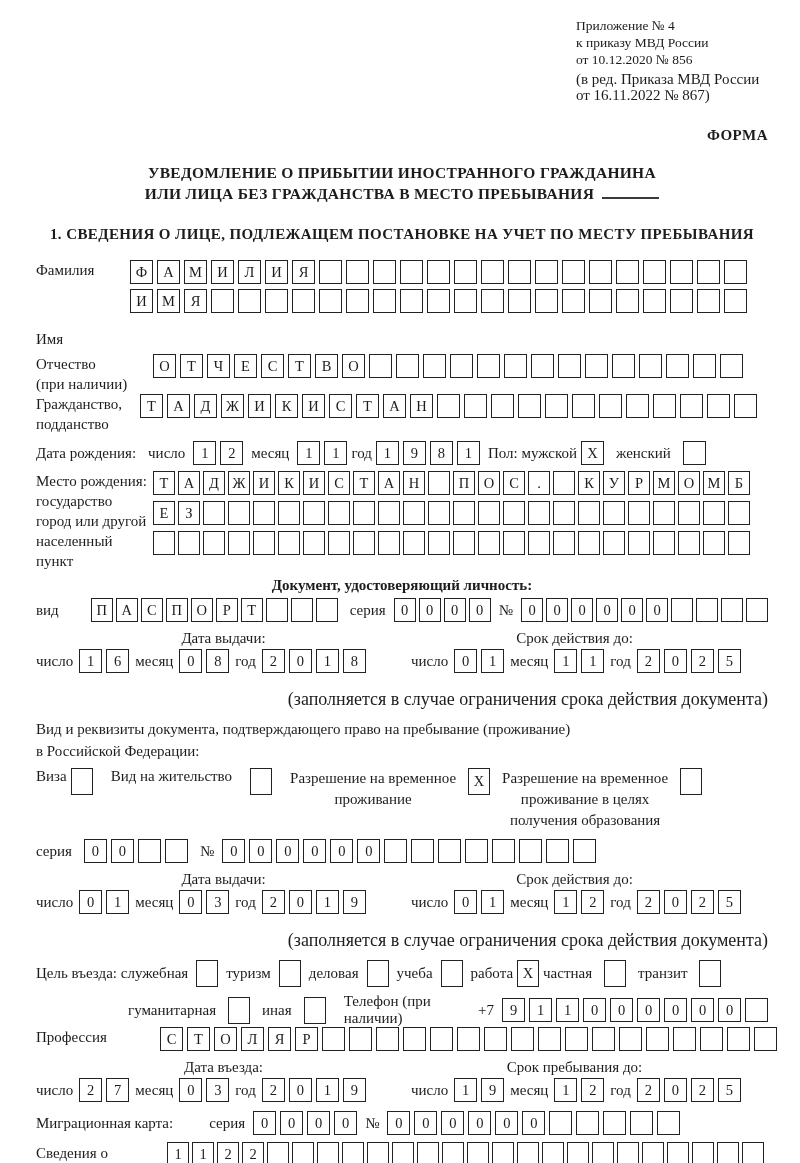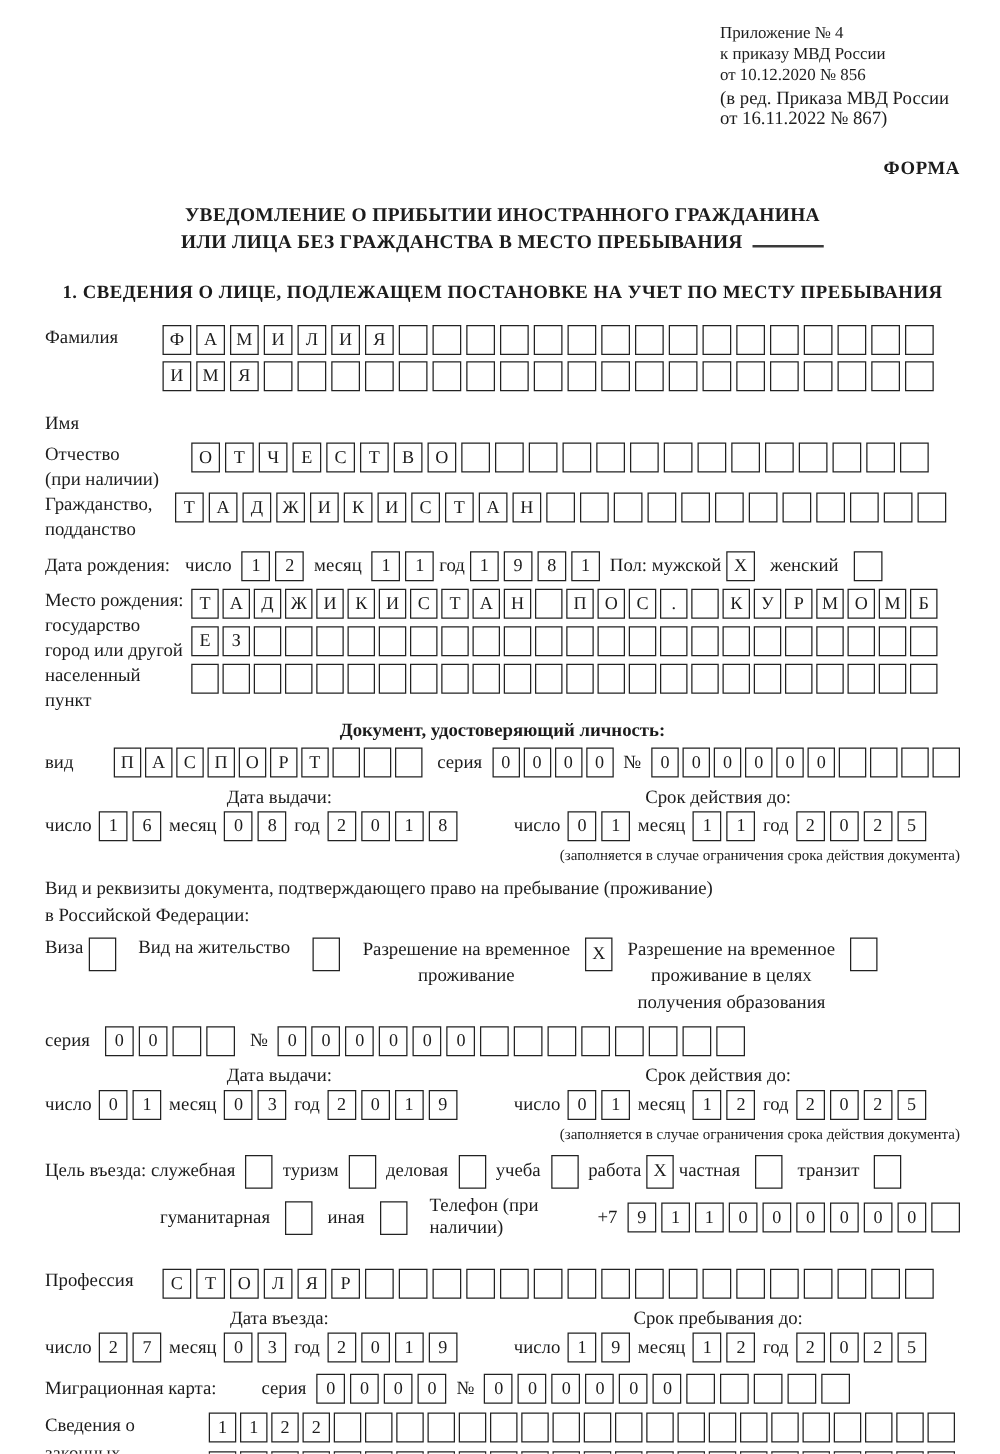--- a/index.html
+++ b/index.html
@@ -39,21 +39,21 @@
   .gap12 { width:12px; flex-shrink:0; } .gap18 { width:18px; flex-shrink:0; }
 
   .center-bold { text-align:center; font-weight:bold; margin-top:6px; font-size:15px; }
 
   .two-col-head { display:flex; margin-top:8px; }
   .two-col-head .hl { width:375px; text-align:center; }
   .two-col-head .hr { flex:1; text-align:center; padding-right:30px; }
   .two-col-dates { display:flex; margin-top:2px; }
   .dcol { display:inline-flex; align-items:center; gap:6px; }
   .dcol-l { width:375px; }
-  .note-right { text-align:right; font-size:12px; margin-top:4px; }
+  .note-right { text-align:right; font-size:18px; margin-top:16px; }
 
   .plain { margin-top:8px; line-height:22px; }
   .cb-group { display:flex; align-items:flex-start; margin-top:6px; }
   .cb-label-c { text-align:center; line-height:21px; }
   .lh20 { line-height:20px; }
 </style>
 </head>
 <body>
 
 <div class="page">
@@ -597,21 +597,21 @@
         <span class="cbox">0</span>
         <span class="cbox">0</span>
         <span class="cbox">0</span>
         <span class="cbox">0</span>
         <span class="cbox">0</span>
         <span class="cbox">0</span>
         <span class="cbox"></span>
       </span>
   </div>
 
-  <div class="frow" style="margin-top:24px;">
+  <div class="frow" style="margin-top:0;gap:30px;">
     <span class="flabel" style="width:94px;">Профессия</span>
     <span class="boxes">
         <span class="cbox">С</span>
         <span class="cbox">Т</span>
         <span class="cbox">О</span>
         <span class="cbox">Л</span>
         <span class="cbox">Я</span>
         <span class="cbox">Р</span>
         <span class="cbox"></span>
         <span class="cbox"></span>

